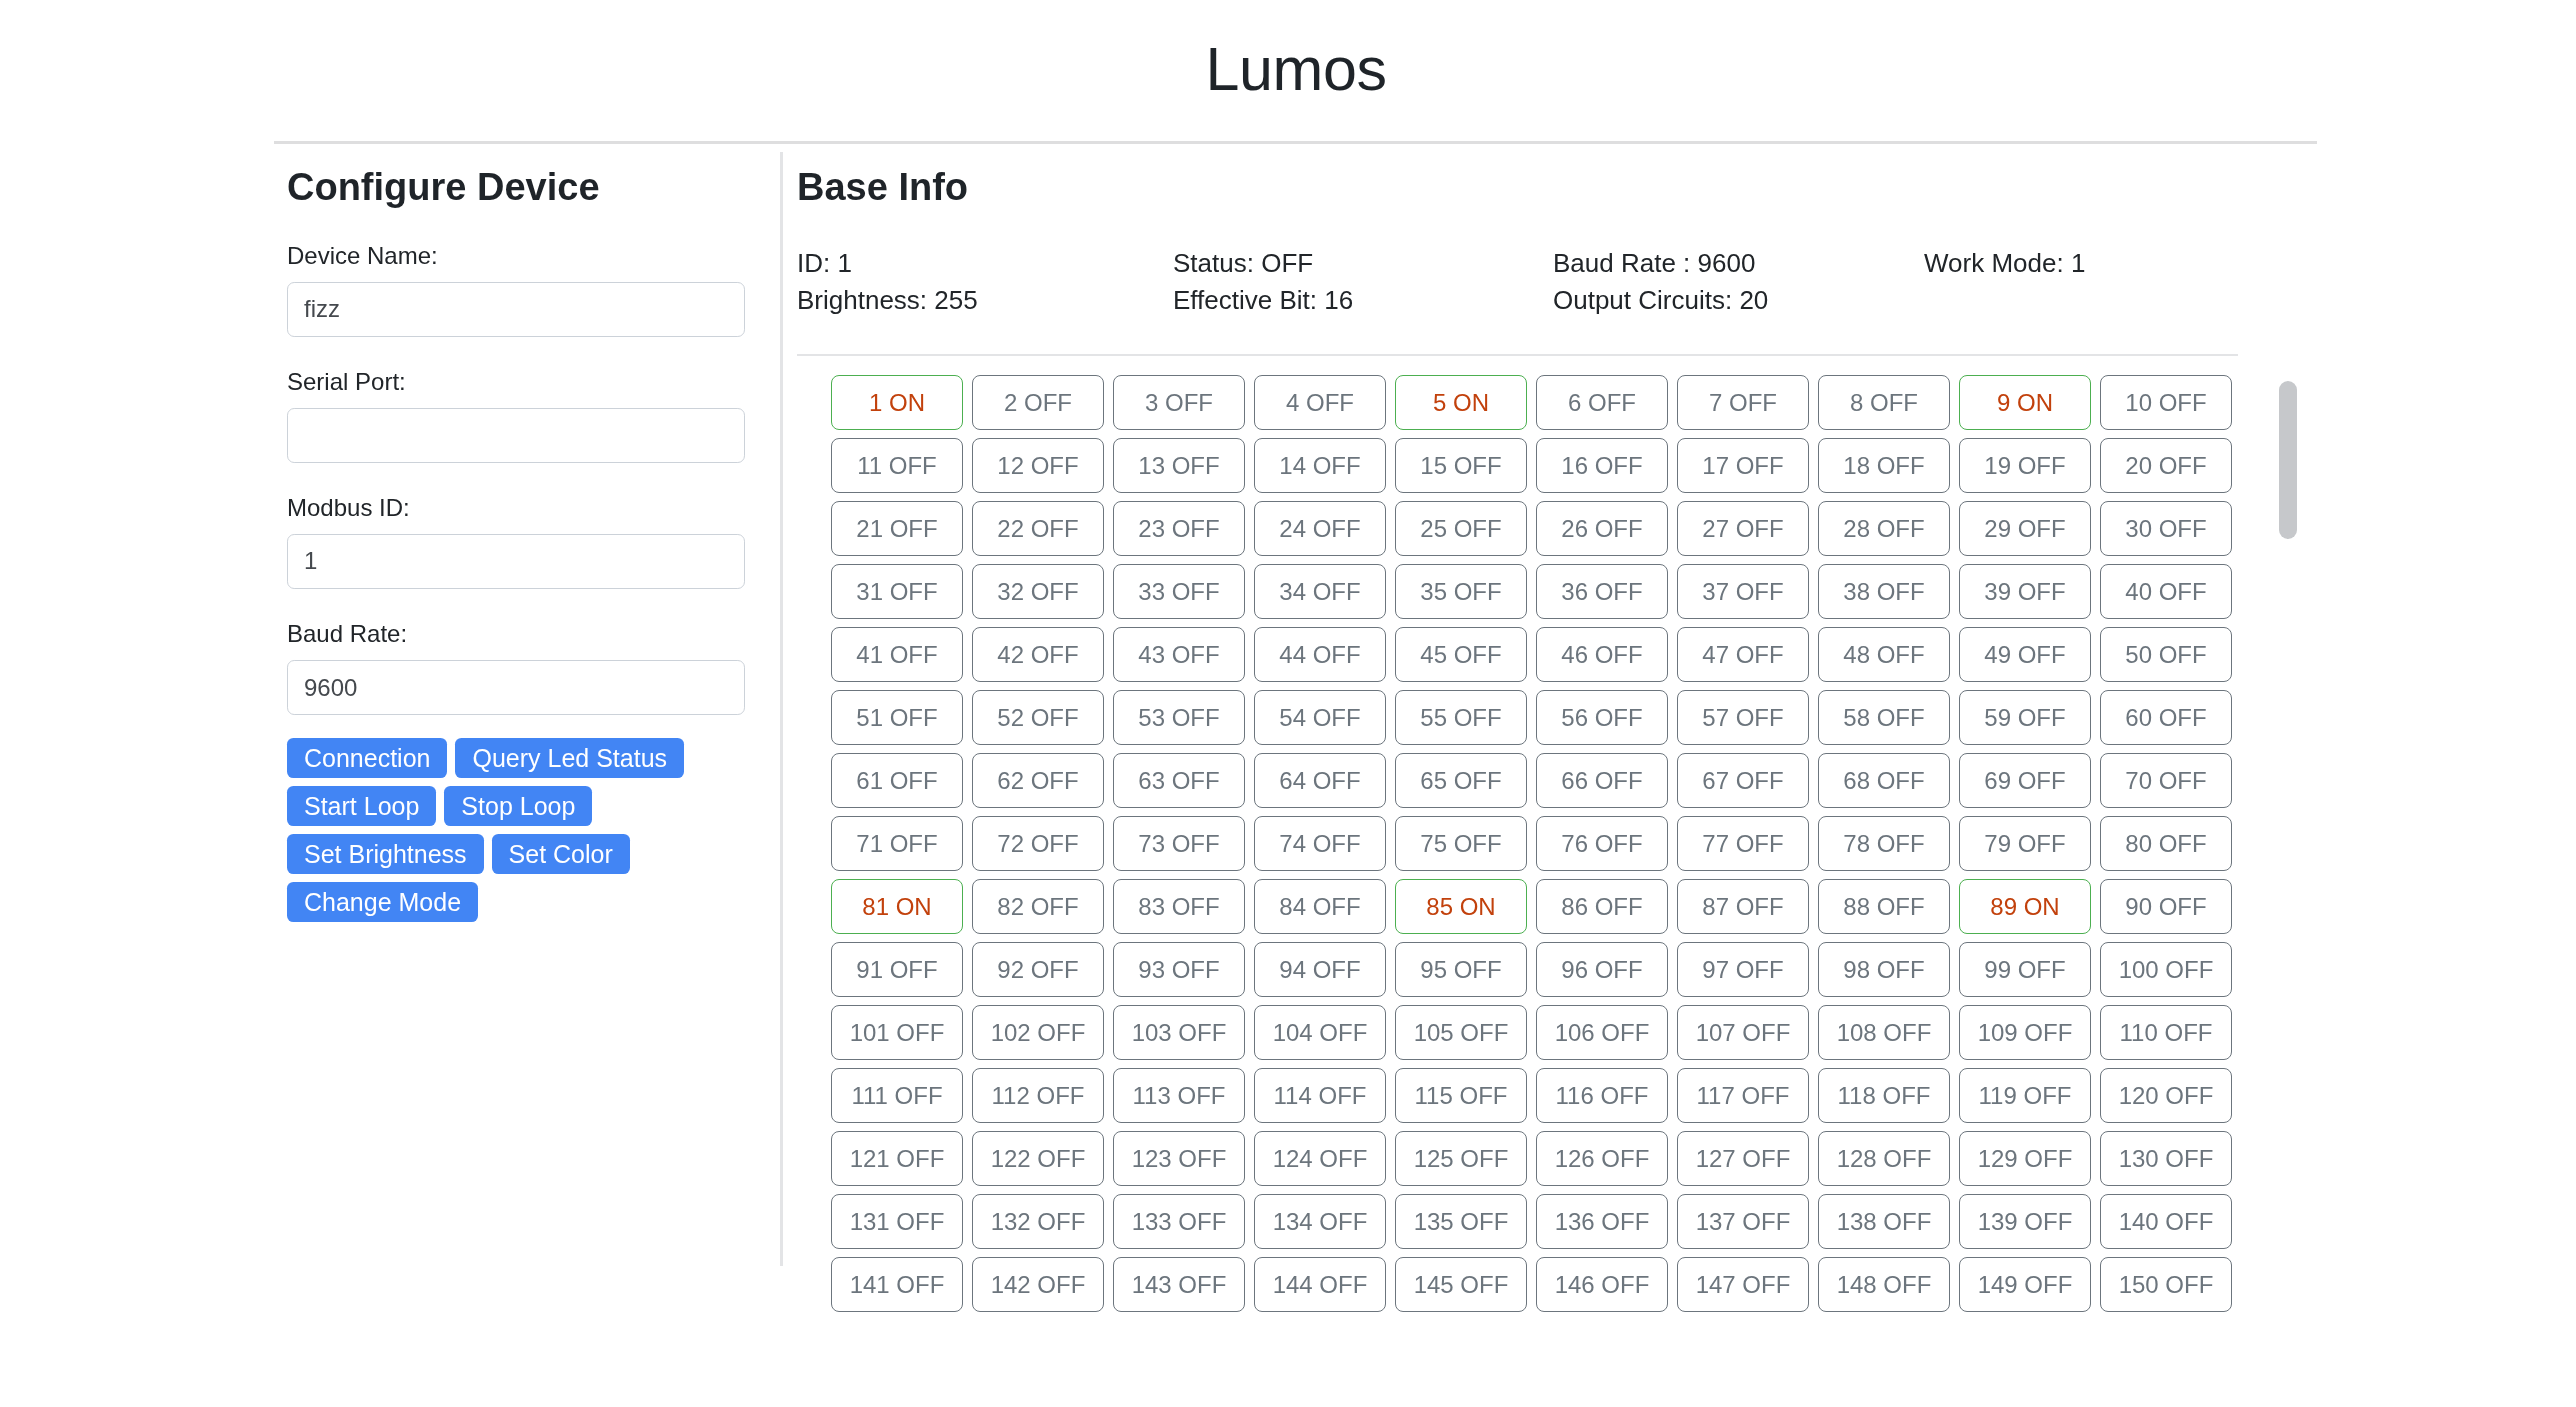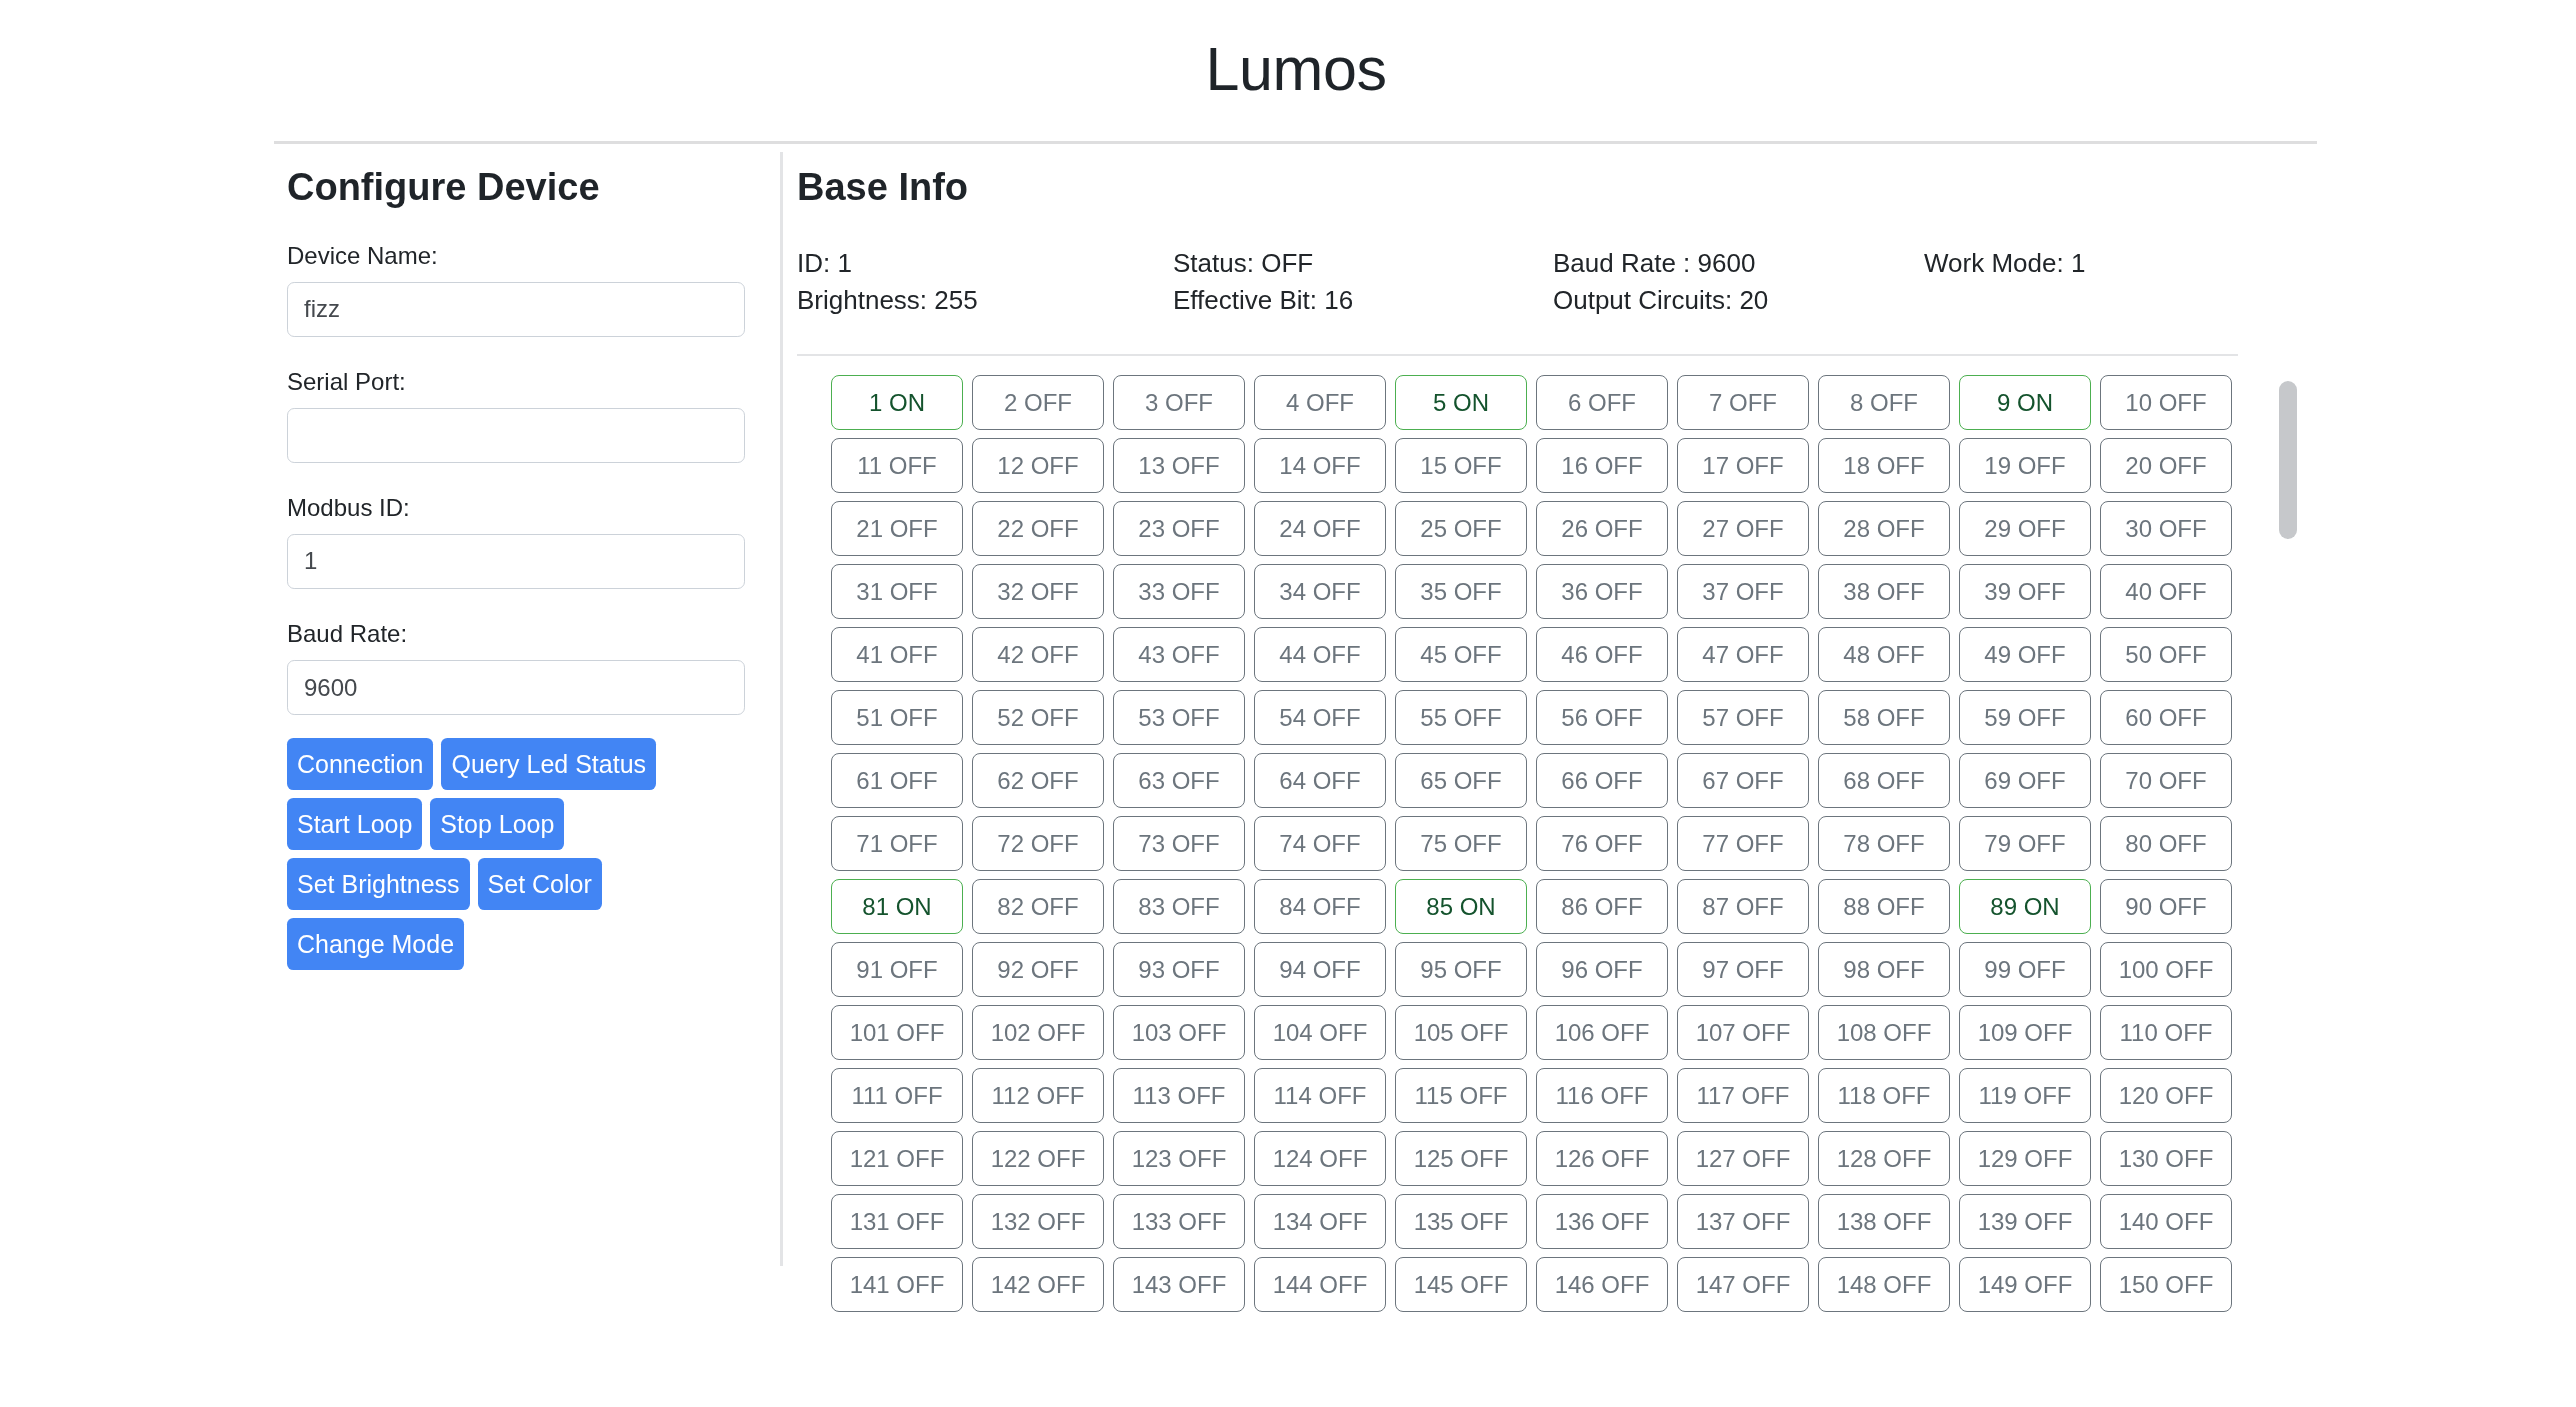--- a/index.html
+++ b/index.html
@@ -110,22 +110,22 @@
   }
   .btn-row {
     display: flex;
     gap: 8px;
     margin-bottom: 8px;
   }
   .btn {
     display: inline-flex;
     align-items: center;
     justify-content: center;
-    height: 52px;
-    padding: 0 10px;
+    height: 40px;
+    padding: 0 17px;
     border: none;
     border-radius: 6.3px;
     background: #4285f4;
     color: #ffffff;
     font-family: "Liberation Sans", sans-serif;
     font-size: 25px;
     line-height: 1;
     cursor: pointer;
     white-space: nowrap;
   }
@@ -186,21 +186,21 @@
     line-height: 1;
     cursor: pointer;
     padding: 0;
     display: flex;
     align-items: center;
     justify-content: center;
     white-space: nowrap;
   }
   .led-btn.on {
     border-color: #4caf50;
-    color: #14532d;
+    color: #c2410c;
   }
 
   .scrollbar-track {
     position: absolute;
     right: 10.7px;
     top: 0;
     width: 23px;
     height: 1070px;
     background: transparent;
   }

